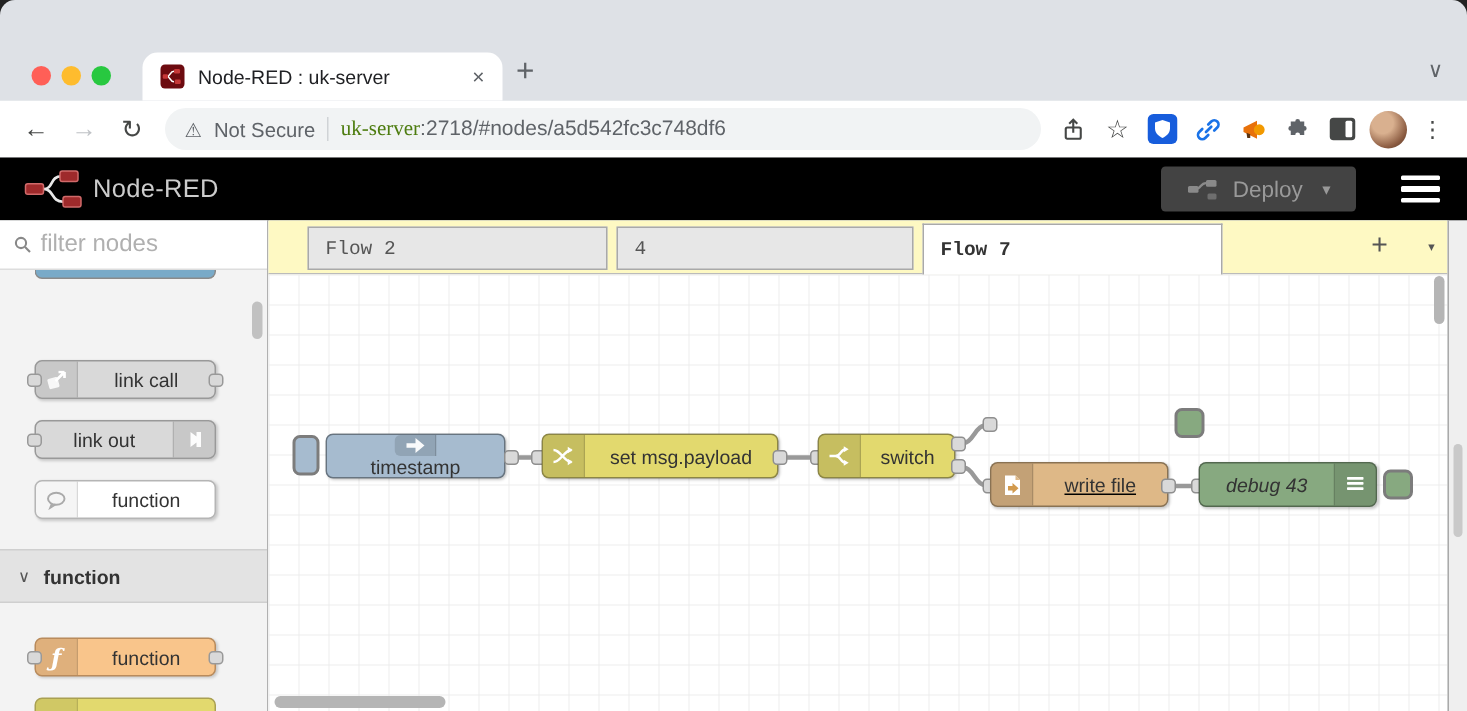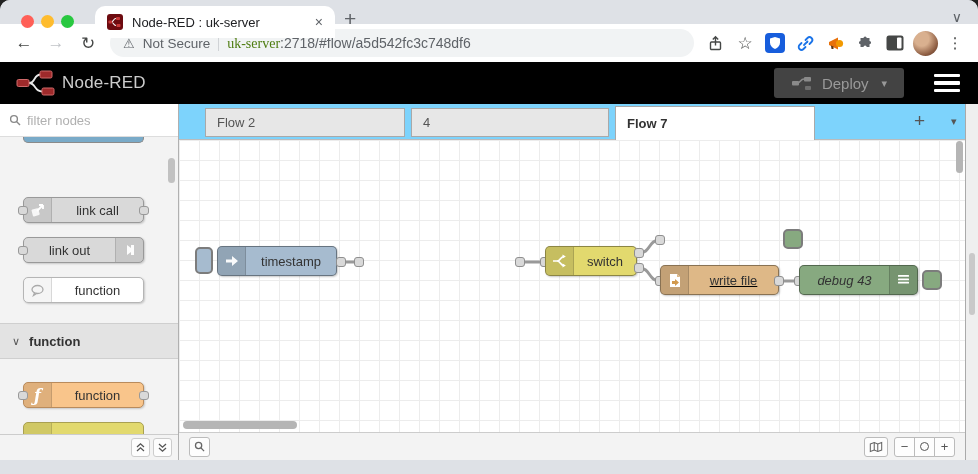--- a/index.html
+++ b/index.html
@@ -1,21 +1,21 @@
 <!DOCTYPE html>
 <html><head>
 <meta charset="utf-8">
 <style>
   * { margin:0; padding:0; box-sizing:border-box; }
   body { background:#222; font-family:"Liberation Sans", sans-serif; }
   .window { width:978px; height:474px; position:relative; overflow:hidden;
             border-radius:10px 10px 0 0; background:#dee1e6; }
 
   
-  .tabstrip { height:24px; background:#dee1e6; position:relative; }
+  .tabstrip { height:38px; background:#dee1e6; position:relative;margin-top:29px; }
   .dot { position:absolute; top:15px; width:13px; height:13px; border-radius:50%; }
   .dot.red{ left:21px; background:#ff5f57; } .dot.yel{ left:41px; background:#febc2e; }
   .dot.grn{ left:61px; background:#28c840; }
   .btab { position:absolute; left:95px; top:6px; width:240px; height:32px; background:#fff;
           border-radius:10px 10px 0 0; display:flex; align-items:center; padding:0 12px; gap:9px; }
   .favicon { width:16px; height:16px; border-radius:3px; background:#6d0b10; position:relative; flex:0 0 auto; }
   .favicon svg { position:absolute; inset:0; }
   .btab-title { flex:1; font-size:13px; color:#202124; white-space:nowrap; overflow:hidden; }
   .btab-close { font-size:14px; color:#5f6368; cursor:default; }
   .newtab { position:absolute; left:344px; top:7px; font-size:21px; color:#5f6368; font-weight:300; }
@@ -48,21 +48,21 @@
   .burger { width:26px; margin-right:18px; display:flex; flex-direction:column; gap:4px; }
   .burger span { height:3.5px; background:#fff; border-radius:1px; }
 
   
   .nr-body { display:flex; height:356px; }
 
   
   .palette { width:179px; border-right:1px solid #b0b0b0; background:#f3f3f3; display:flex; flex-direction:column; }
   .psearch { height:33px; background:#fff; border-bottom:1px solid #ddd; display:flex; align-items:center;
              padding:0 9px; gap:6px; }
-  .psearch input { border:none; outline:none; width:120px; font-size:13px; font-family:inherit; color:#444; background:transparent; }
+  .psearch input { border:none; outline:none; width:120px; font-size:16px; font-family:inherit; color:#444; background:transparent; }
   .psearch input::placeholder { color:#b0b0b0; }
   .plist { flex:1; position:relative; overflow:hidden; }
   .pnode { position:absolute; left:23px; width:121px; height:26px; border:1px solid #999; border-radius:5px;
            background:#d9d9d9; box-shadow:1px 1px 2px rgba(0,0,0,.18); display:flex; align-items:center; }
   .pnode .plabel { flex:1; text-align:center; font-size:13px; color:#333; }
   .picon { width:28px; height:100%; background:rgba(0,0,0,.08); display:flex; align-items:center; justify-content:center; }
   .picon.l { border-right:1px solid rgba(0,0,0,.12); border-radius:4px 0 0 4px; }
   .picon.r { border-left:1px solid rgba(0,0,0,.12); border-radius:0 4px 4px 0; }
   .pport { position:absolute; width:10px; height:9px; top:8px; background:#d9d9d9; border:1px solid #999; border-radius:3px; }
   .pport.in { left:-6px; } .pport.out { right:-6px; }
@@ -82,40 +82,40 @@
                    border:1px solid #a9a052; border-radius:5px; display:flex; }
   .sliver-switch .picon { width:28px; border-right:1px solid rgba(0,0,0,.12); }
   .pscroll { position:absolute; right:3px; top:21px; width:7px; height:25px; background:#c1c1c1; border-radius:4px; }
   .pfooter { height:26px; border-top:1px solid #ccc; background:#f3f3f3; display:flex; align-items:center;
              justify-content:flex-end; gap:3px; padding-right:6px; }
   .pfbtn { width:19px; height:19px; background:#fdfdfd; border:1px solid #ccc; border-radius:3px;
            display:flex; align-items:center; justify-content:center; }
 
   
   .workspace { flex:1; display:flex; flex-direction:column; background:#fff; min-width:0; }
-  .flowtabs { height:36px; background:#7dd3fc; border-bottom:1px solid #bbb; position:relative; }
+  .flowtabs { height:36px; background:#fef9c3; border-bottom:1px solid #bbb; position:relative;font-family:Liberation Mono, monospace; }
   .ftab { position:absolute; top:4px; height:29px; width:200px; background:#e7e7e7; border:1px solid #a9a9a9;
           display:flex; align-items:center; padding-left:11px; font-size:13px; color:#555; }
   .ftab.active { top:2px; height:34px; background:#fff; border-bottom:none; font-weight:bold; color:#333; z-index:2; }
   .ftadd { position:absolute; left:735px; top:6px; font-size:19px; color:#555; }
   .ftmenu { position:absolute; left:772px; top:11px; font-size:11px; color:#555; }
 
   .canvas { flex:1; position:relative; overflow:hidden;
             background-color:#fff;
             background-image:linear-gradient(#ececec 1px, transparent 1px),
                              linear-gradient(90deg,#ececec 1px, transparent 1px);
             background-size:20px 20px; }
   .wires { position:absolute; inset:0; width:100%; height:100%; }
   .node { position:absolute; height:30px; border-radius:5px; border:1px solid rgba(0,0,0,.38);
           box-shadow:1px 1px 2px rgba(0,0,0,.22); display:flex; align-items:center; }
   .node .nlabel { flex:1; text-align:center; font-size:13px; color:#333; white-space:nowrap; }
   .nicon { width:28px; height:100%; background:rgba(0,0,0,.12); display:flex; align-items:center; justify-content:center; }
   .nicon.l { border-right:1px solid rgba(0,0,0,.14); border-radius:4px 0 0 4px; }
   .nicon.r { border-left:1px solid rgba(0,0,0,.14); border-radius:0 4px 4px 0; }
-  .n-inject { background:#a6bbcf; }
+  .n-inject { background:#a6bbcf;flex-direction:column; }
   .n-yellow { background:#e2d96e; }
   .n-debug { background:#87a980; }
   .n-debug .nlabel { font-style:italic; }
   .n-file { background:#deb887;text-decoration:underline; }
   .port { position:absolute; width:10px; height:10px; background:#d9d9d9; border:1px solid #8f8f8f; border-radius:3px; }
   .inj-btn { position:absolute; width:18px; height:27px; background:#a6bbcf; border:2px solid #7c7c7c; border-radius:5px; }
   .dbg-btn { position:absolute; width:20px; height:20px; background:#87a980; border:2px solid #7c7c7c; border-radius:5px; }
   .hscroll { position:absolute; left:4px; bottom:3px; width:114px; height:8px; background:#b5b5b5; border-radius:4px; }
   .vscroll { position:absolute; right:2px; top:1px; width:7px; height:32px; background:#b5b5b5; border-radius:4px; }
 
@@ -160,21 +160,21 @@
   </div>
 
   <div class="toolbar">
     <span class="navbtn">←</span>
     <span class="navbtn disabled">→</span>
     <span class="navbtn">↻</span>
     <div class="urlpill">
       <span class="warn">⚠</span>
       <span class="notsecure">Not Secure</span>
       <span class="pill-div"></span>
-      <span class="url"><span class="host">uk-server</span><span class="rest">:2718/#flow/a5d542fc3c748df6</span></span>
+      <span class="url"><span class="host">uk-server</span><span class="rest">:2718/#nodes/a5d542fc3c748df6</span></span>
     </div>
     <span class="tbicon">
       <svg width="17" height="17" viewBox="0 0 17 17" fill="none" stroke="#454746" stroke-width="1.4">
           <rect x="3.5" y="7" width="10" height="7.5" rx="1"></rect>
           <path d="M8.5 10.5 V2 M5.8 4.5 L8.5 1.8 L11.2 4.5"></path>
         </svg>
     </span>
     <span class="tbicon star">☆</span>
     <span class="tbicon">
       <svg width="20" height="20" viewBox="0 0 20 20">
@@ -347,20 +347,30 @@
           <span class="nicon l">
             <svg width="14" height="14" viewBox="0 0 14 14" fill="#fff">
                 <path d="M1 5.5 h6 v-3.5 l6 5 l-6 5 v-3.5 h-6 z" opacity="0.95"></path>
               </svg>
           </span>
           <span class="nlabel">timestamp</span>
         </div>
         <span class="port" style="left:157px; top:117px"></span>
 
         <span class="port" style="left:175px; top:117px"></span>
+        <div class="node n-yellow" style="left:182px; top:106px; width:158px">
+          <span class="nicon l">
+            <svg width="15" height="14" viewBox="0 0 15 14" fill="none" stroke="#fff" stroke-width="1.7">
+                <path d="M1 3 C6 3 8 11 13 11 M1 11 C6 11 8 3 13 3"></path>
+                <path d="M10.5 0.8 L13.8 3 L10.5 5.2" fill="#fff" stroke="none"></path>
+                <path d="M10.5 8.8 L13.8 11 L10.5 13.2" fill="#fff" stroke="none"></path>
+              </svg>
+          </span>
+          <span class="nlabel">set msg.payload</span>
+        </div>
         <span class="port" style="left:336px; top:117px"></span>
 
         <span class="port" style="left:361px; top:117px"></span>
         <div class="node n-yellow" style="left:366px; top:106px; width:92px">
           <span class="nicon l">
             <svg width="15" height="14" viewBox="0 0 15 14" fill="none" stroke="#fff" stroke-width="1.7">
                 <path d="M1 7 h4 M5 7 C9 7 8 2.5 12 2.5 M5 7 C9 7 8 11.5 12 11.5"></path>
                 <path d="M10.5 0.5 L13.8 2.5 L10.5 4.5" fill="#fff" stroke="none"></path>
                 <path d="M10.5 9.5 L13.8 11.5 L10.5 13.5" fill="#fff" stroke="none"></path>
               </svg>

